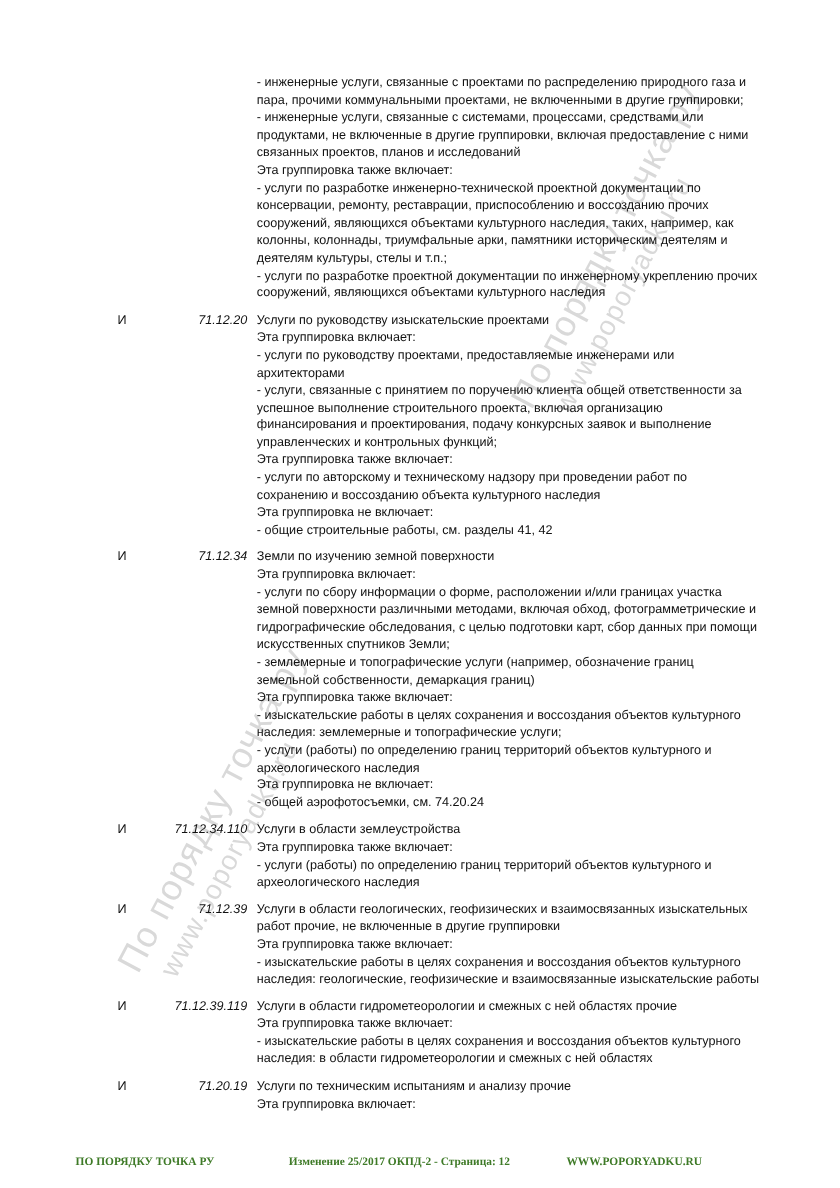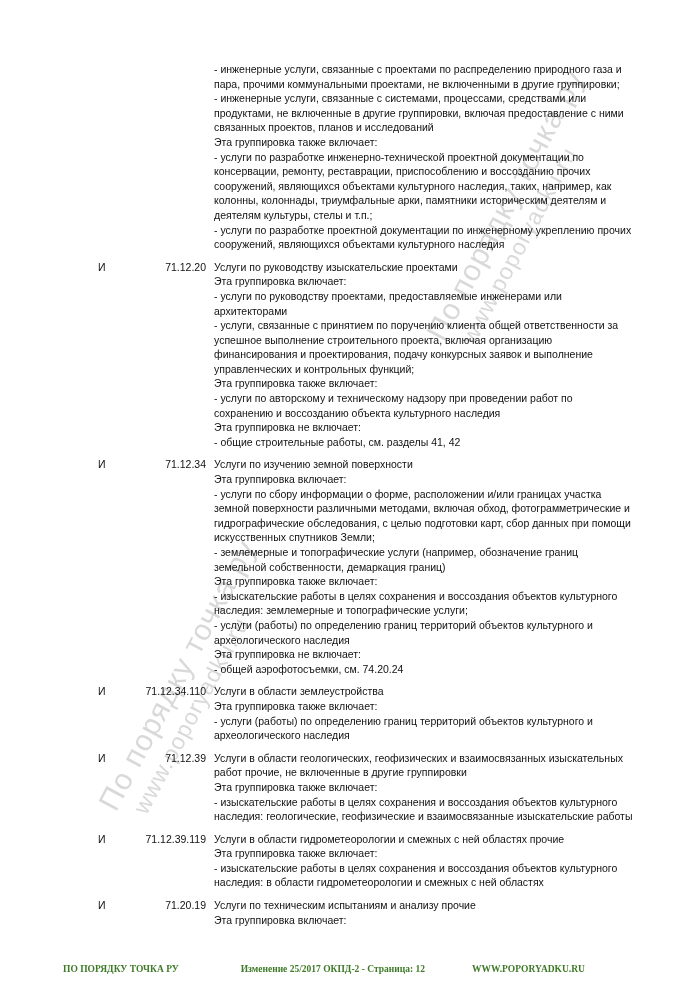--- a/index.html
+++ b/index.html
@@ -85,20 +85,21 @@
     line-height: 14.6px;
   }
   .col-code {
     width: 78px;
     flex: 0 0 78px;
     text-align: right;
     font-size: 10.5px;
     color: #111;
     line-height: 14.6px;
     white-space: nowrap;
+    font-style: italic;
   }
   .col-body {
     flex: 1 1 auto;
     padding-left: 8px;
     padding-right: 83px;
     font-size: 10.5px;
     color: #111;
     line-height: 14.6px;
   }
   .col-body p {
@@ -175,21 +176,21 @@
           <p>Эта группировка также включает:</p>
           <p>- услуги по авторскому и техническому надзору при проведении работ по сохранению и воссозданию объекта культурного наследия</p>
           <p>Эта группировка не включает:</p>
           <p>- общие строительные работы, см. разделы 41, 42</p>
         </div>
       </div>
       <div class="entry">
         <div class="col-mark">И</div>
         <div class="col-code">71.12.34</div>
         <div class="col-body">
-          <p>Услуги по изучению земной поверхности</p>
+          <p>Земли по изучению земной поверхности</p>
           <p>Эта группировка включает:</p>
           <p>- услуги по сбору информации о форме, расположении и/или границах участка земной поверхности различными методами, включая обход, фотограмметрические и гидрографические обследования, с целью подготовки карт, сбор данных при помощи искусственных спутников Земли;</p>
           <p>- землемерные и топографические услуги (например, обозначение границ земельной собственности, демаркация границ)</p>
           <p>Эта группировка также включает:</p>
           <p>- изыскательские работы в целях сохранения и воссоздания объектов культурного наследия: землемерные и топографические услуги;</p>
           <p>- услуги (работы) по определению границ территорий объектов культурного и археологического наследия</p>
           <p>Эта группировка не включает:</p>
           <p>- общей аэрофотосъемки, см. 74.20.24</p>
         </div>
       </div>

